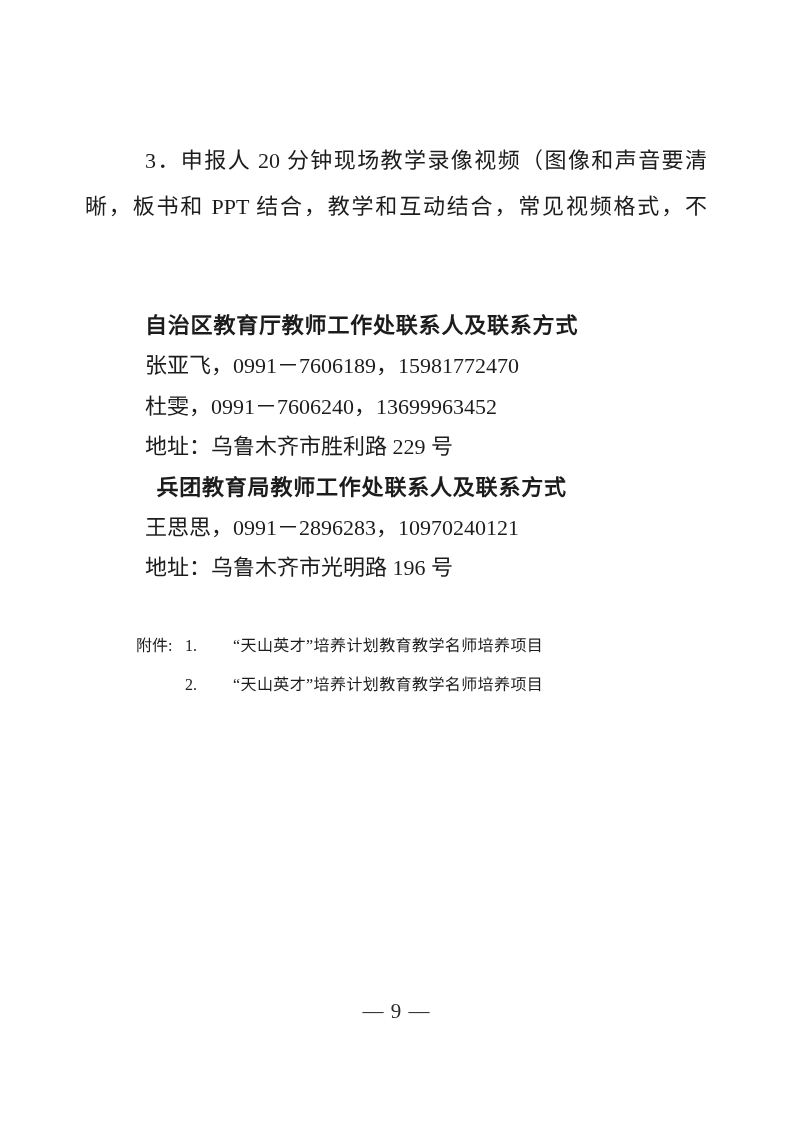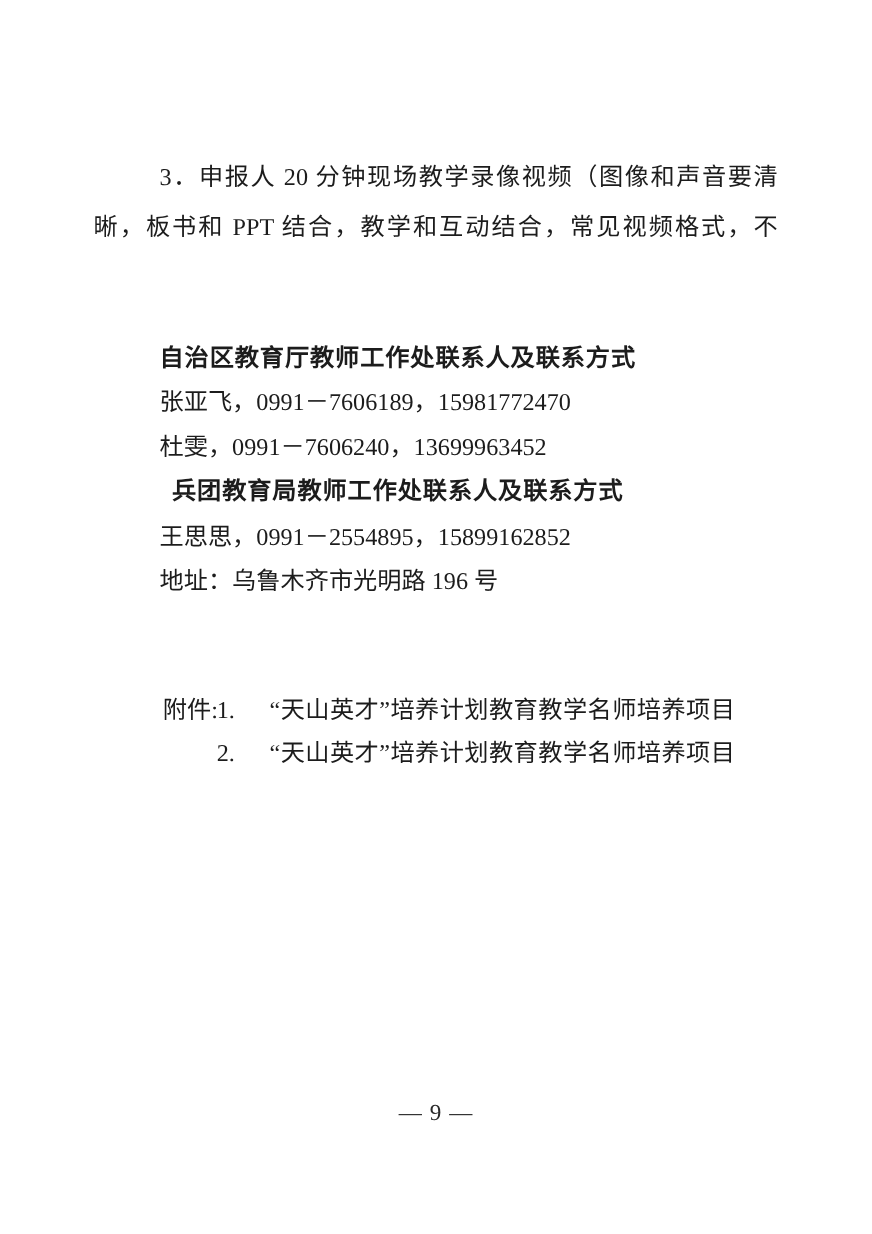--- a/index.html
+++ b/index.html
@@ -46,23 +46,23 @@
   }
   .c-line.heading {
     font-weight: 700;
     letter-spacing: 0.8px;
     text-align: center;
   }
 
   
   .attachments {
     position: absolute;
-    left: 148px;
+    left: 136px;
     top: 627px;
-    font-size: 22px;
+    font-size: 16px;
     line-height: 38.8px;
     display: flex;
     align-items: flex-start;
     white-space: nowrap;
     justify-content: center;
   }
   .att-label {
     flex: none;
     width: 49px;
   }
@@ -91,22 +91,23 @@
 
   <section class="paragraph">
     <div class="p-line just indent">3．申报人 20 分钟现场教学录像视频（图像和声音要清</div>
     <div class="p-line just">晰，板书和 PPT 结合，教学和互动结合，常见视频格式，不</div>
   </section>
 
   <section class="contacts">
     <div class="c-line heading">自治区教育厅教师工作处联系人及联系方式</div>
     <div class="c-line">张亚飞，0991－7606189，15981772470</div>
     <div class="c-line">杜雯，0991－7606240，13699963452</div>
+    <div class="c-line">地址：乌鲁木齐市胜利路 229 号</div>
     <div class="c-line heading">兵团教育局教师工作处联系人及联系方式</div>
-    <div class="c-line">王思思，0991－2554895，15899162852</div>
+    <div class="c-line">王思思，0991－2896283，10970240121</div>
     <div class="c-line">地址：乌鲁木齐市光明路 196 号</div>
   </section>
 
   <section class="attachments">
     <span class="att-label">附件:</span>
     <div class="att-items">
       <div class="att-item">
         <span class="att-num">1.</span>
         <div class="att-lines">
           <div class="att-line">“天山英才”培养计划教育教学名师培养项目</div>

